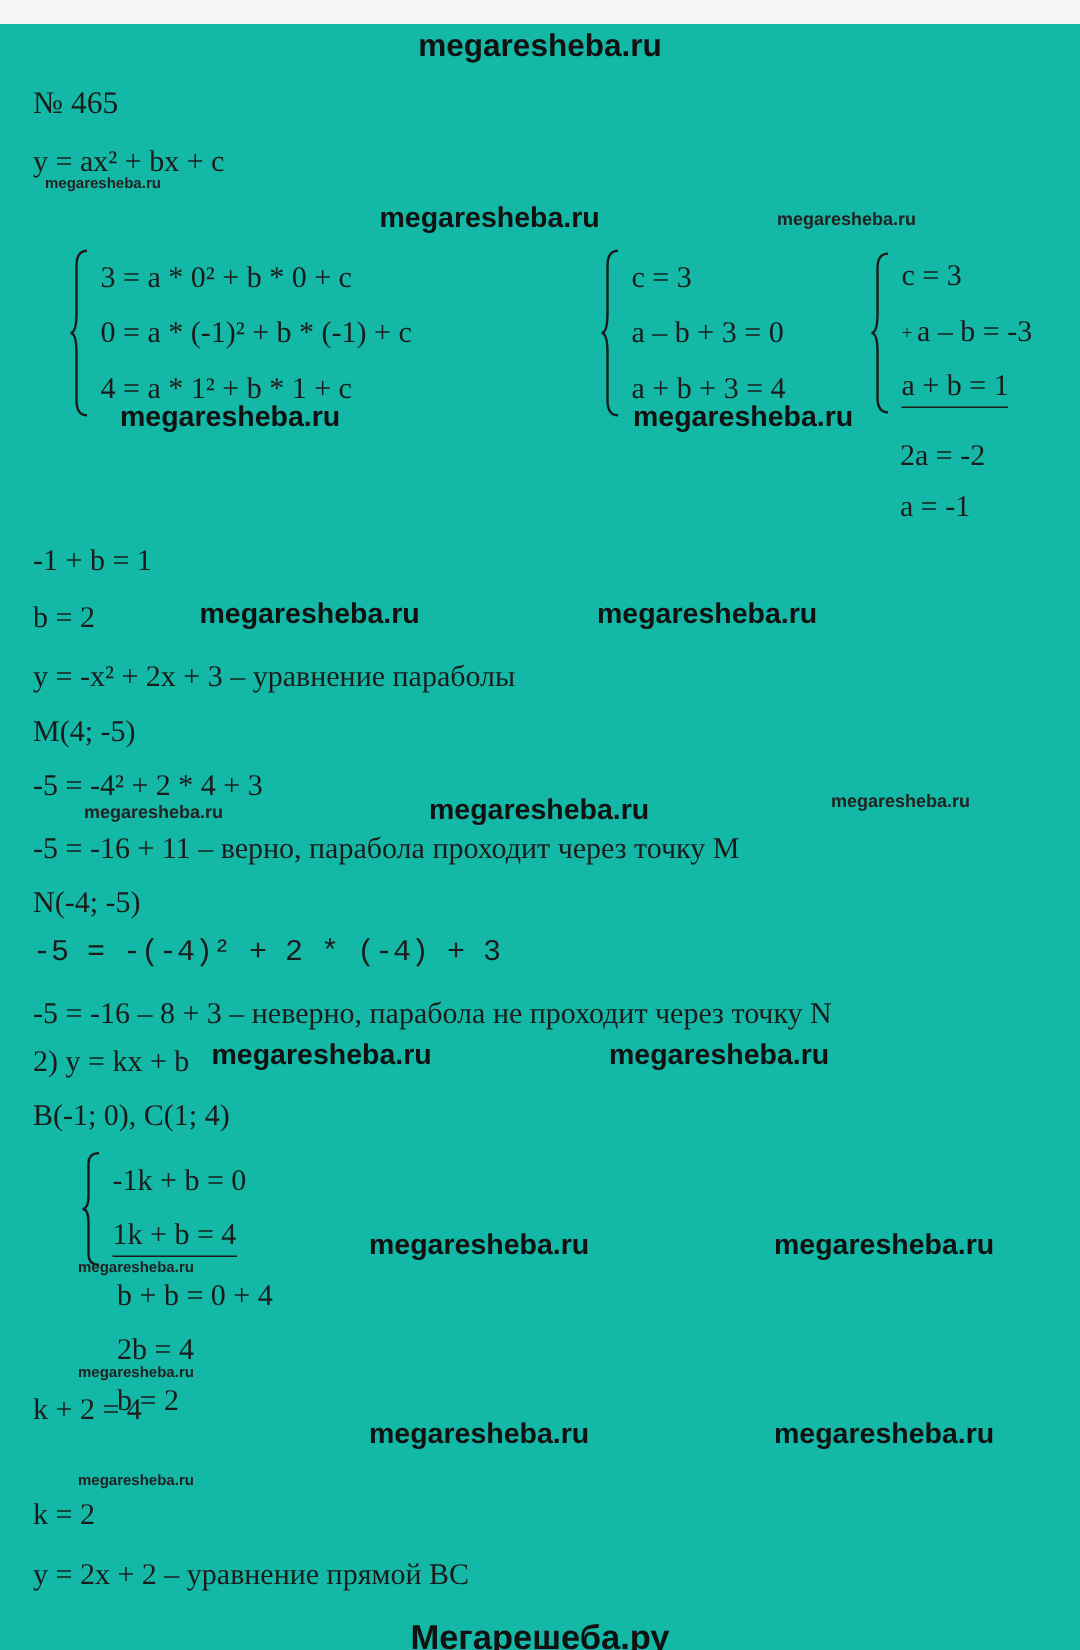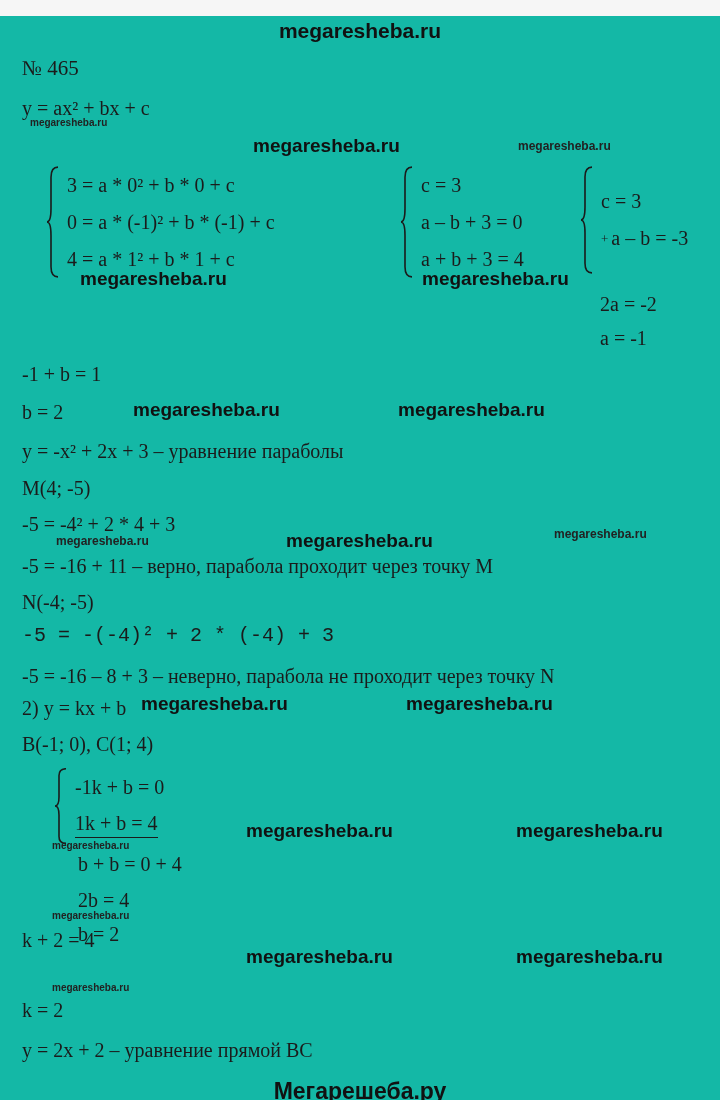--- a/index.html
+++ b/index.html
@@ -75,20 +75,23 @@
   <div class="abs system" style="left:580px; top:150px;">
     <svg class="brace" width="14" height="108" viewBox="0 0 14 100" preserveAspectRatio="none">
       <path d="M12 1 Q5 1 5 10 L5 38 Q5 50 1 50 Q5 50 5 62 L5 90 Q5 99 12 99" fill="none" stroke="#1b1b1b" stroke-width="1.6" vector-effect="non-scaling-stroke"></path>
     </svg>
     <div class="sys-lines">
       <div class="ln">c = 3</div>
       <div class="ln">
         <span class="plus-sub">+</span>
         <span>a – b = -3</span>
       </div>
+      <div class="ln">
+        <span class="ul">a + b = 1</span>
+      </div>
     </div>
   </div>
   <div class="abs eq" style="left:600px; top:276px;">2a = -2</div>
   <div class="abs eq" style="left:600px; top:310px;">a = -1</div>
 
   <div class="abs eq" style="left:22px; top:346px;">-1 + b = 1</div>
   <div class="abs eq" style="left:22px; top:384px;">b = 2</div>
   <div class="abs wm-b" style="left:133px; top:383px;">megaresheba.ru</div>
   <div class="abs wm-b" style="left:398px; top:383px;">megaresheba.ru</div>
 

